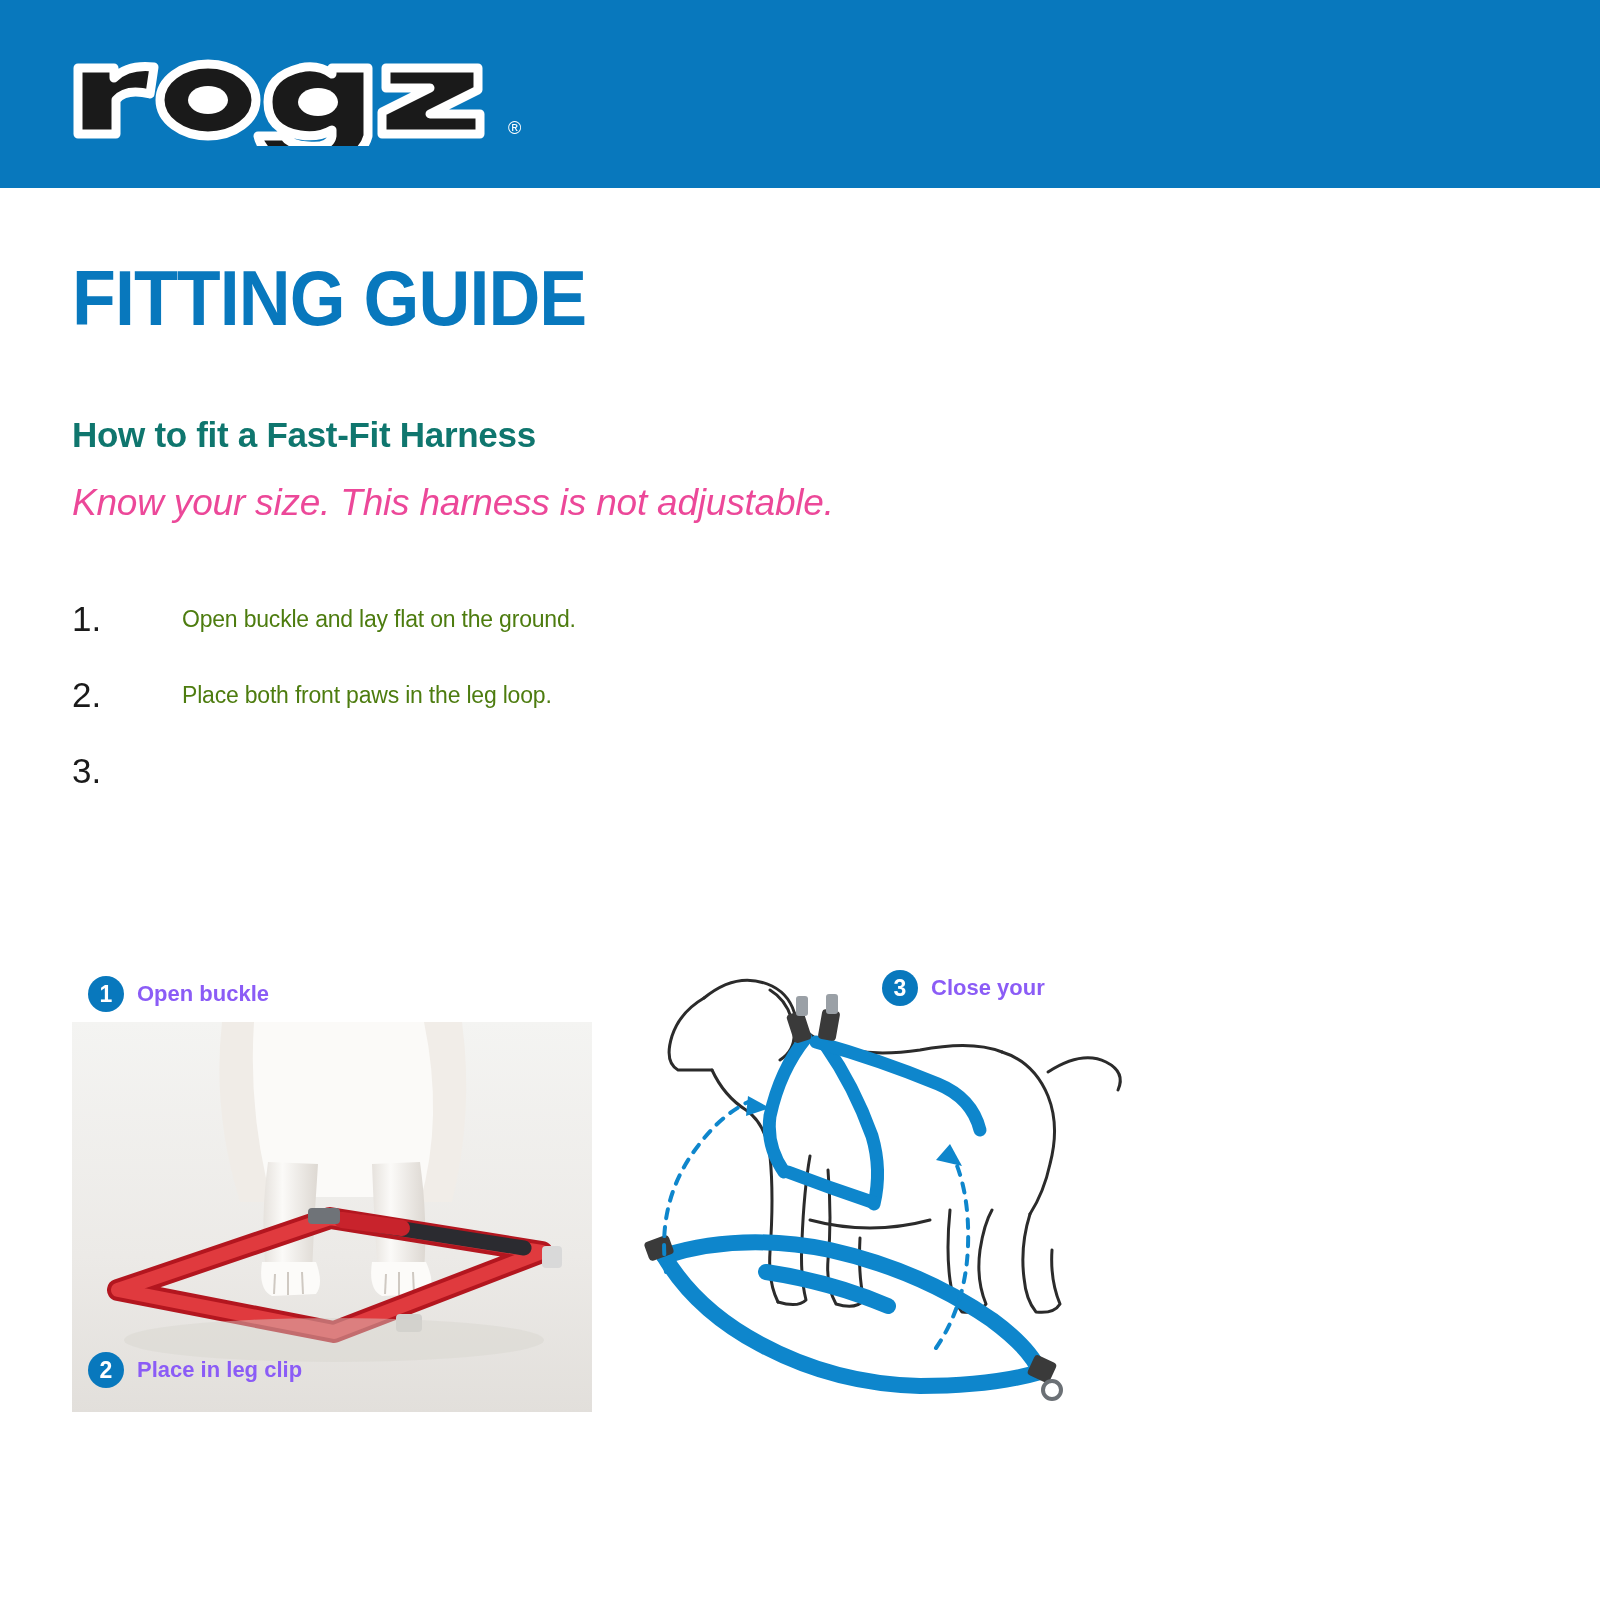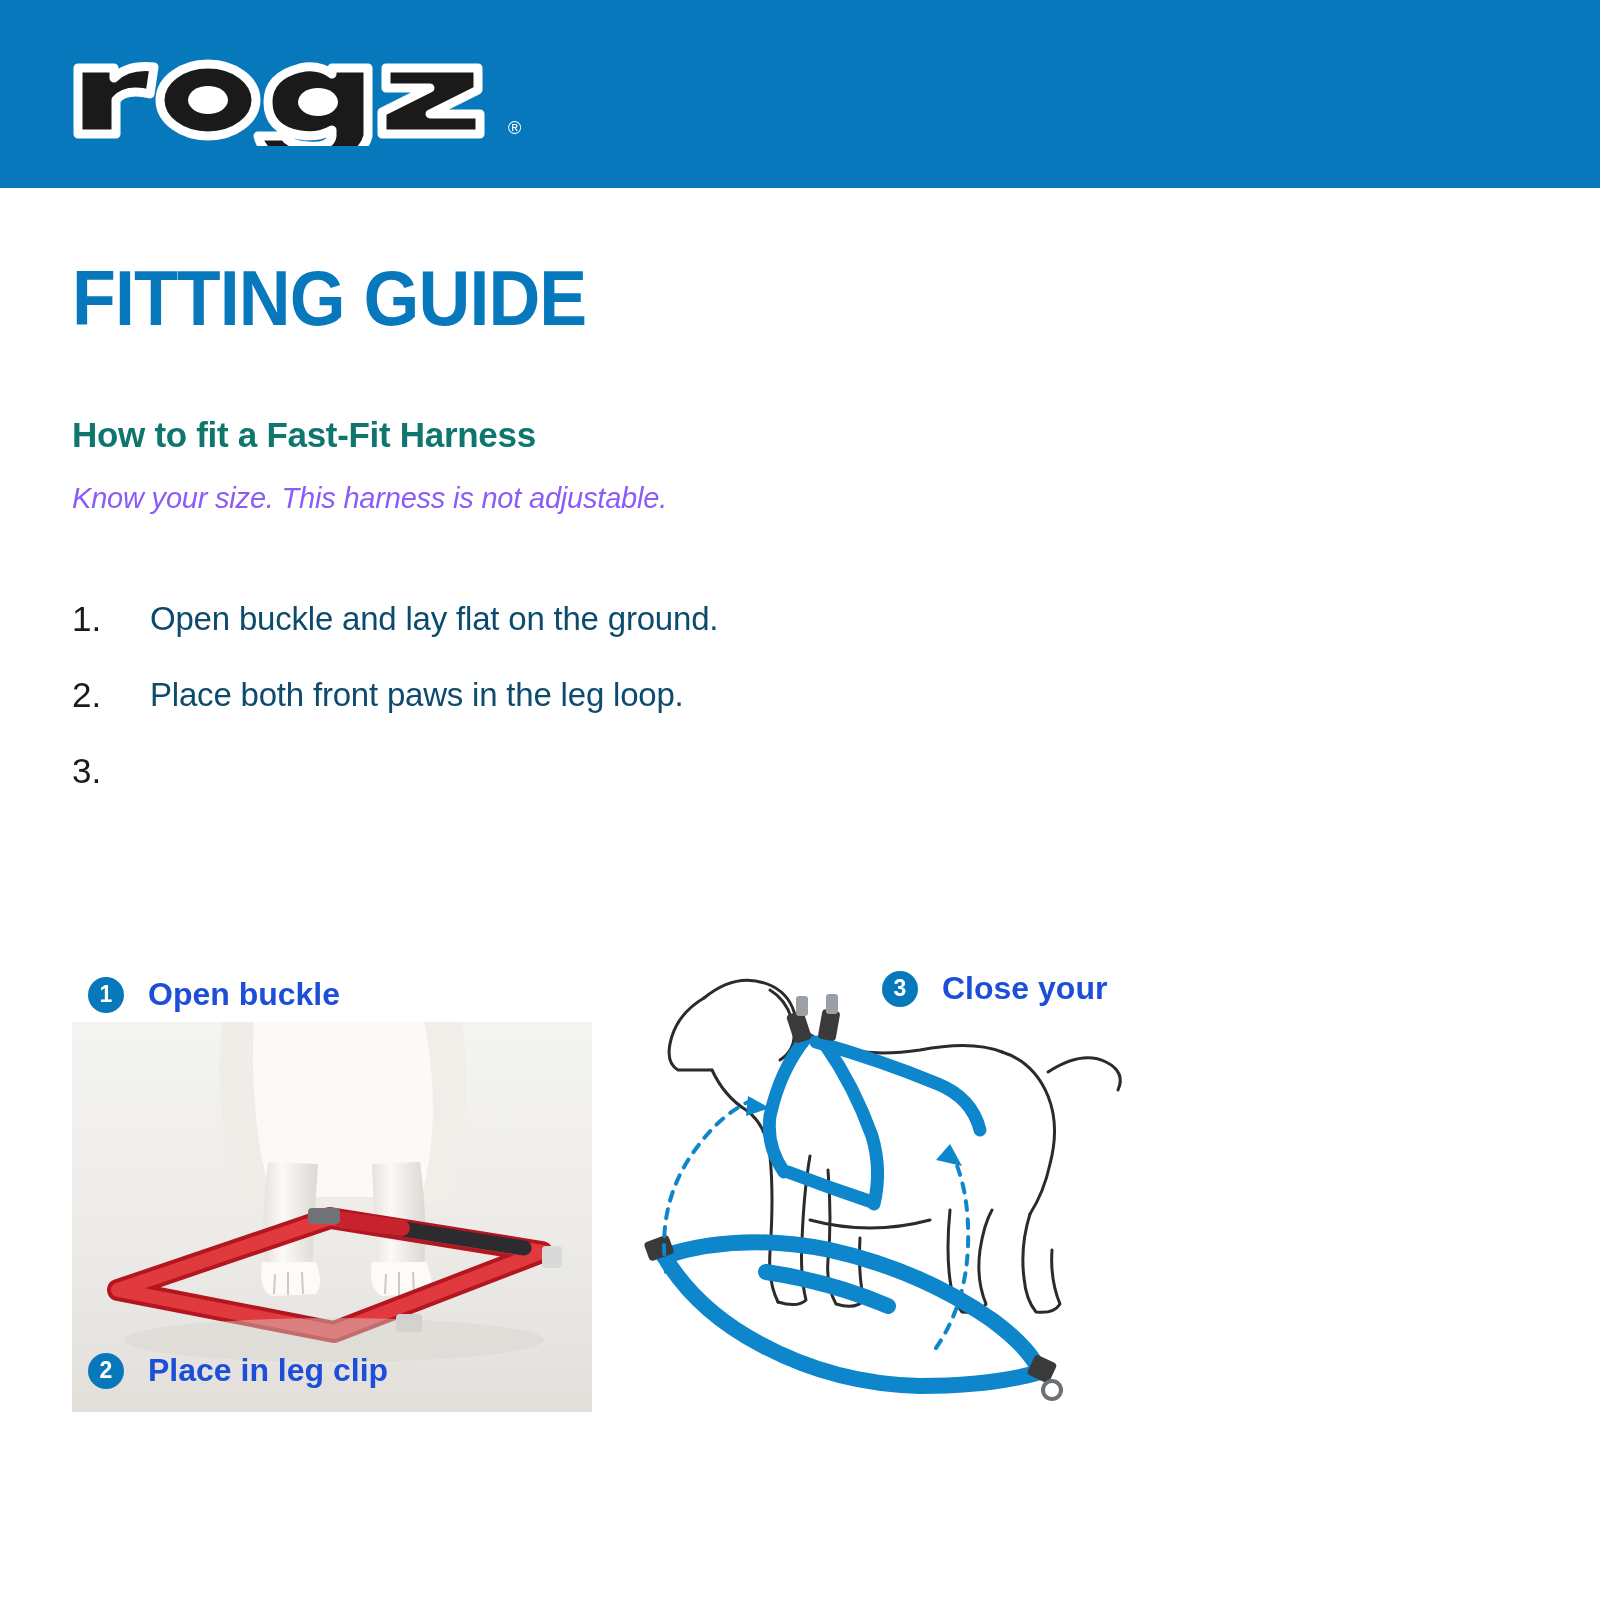--- a/index.html
+++ b/index.html
@@ -53,23 +53,23 @@
     top: 415px;
     font-size: 35px;
     font-weight: bold;
     color: #0f766e;
     letter-spacing: -0.3px;
   }
   .subtitle-note {
     position: absolute;
     left: 72px;
     top: 482px;
-    font-size: 29px;
+    font-size: 37px;
     font-style: italic;
-    color: #8b5cf6;
+    color: #ec4899;
     letter-spacing: -0.2px;
   }
 
   .steps {
     position: absolute;
     left: 72px;
     top: 595px;
     width: 1460px;
   }
   .step-row {
@@ -78,24 +78,25 @@
     margin-bottom: 28px;
   }
   .step-num {
     width: 78px;
     flex: 0 0 78px;
     font-size: 35px;
     color: #1a1a1a;
     line-height: 48px;
   }
   .step-text {
-    font-size: 33px;
-    color: #0c4a6e;
+    font-size: 23px;
+    color: #4d7c0f;
     line-height: 48px;
     letter-spacing: -0.2px;
+    margin-left: 32px;
   }
 
   
   .figures {
     position: absolute;
     left: 0;
     top: 880px;
     width: 1600px;
     height: 560px;
   }
@@ -113,24 +114,24 @@
     background: #0878bd;
     color: #ffffff;
     font-size: 23px;
     font-weight: bold;
     display: flex;
     align-items: center;
     justify-content: center;
     flex: 0 0 36px;
   }
   .badge-label {
-    margin-left: 24px;
-    font-size: 32px;
+    margin-left: 13px;
+    font-size: 22px;
     font-weight: bold;
-    color: #1d4ed8;
+    color: #8b5cf6;
     white-space: nowrap;
   }
 
   .badge-open { left: 88px; top: 96px; }
   .badge-legloops { left: 88px; top: 472px; }
   .badge-closeclip { left: 882px; top: 90px; }
 
   
   .photo {
     position: absolute;

